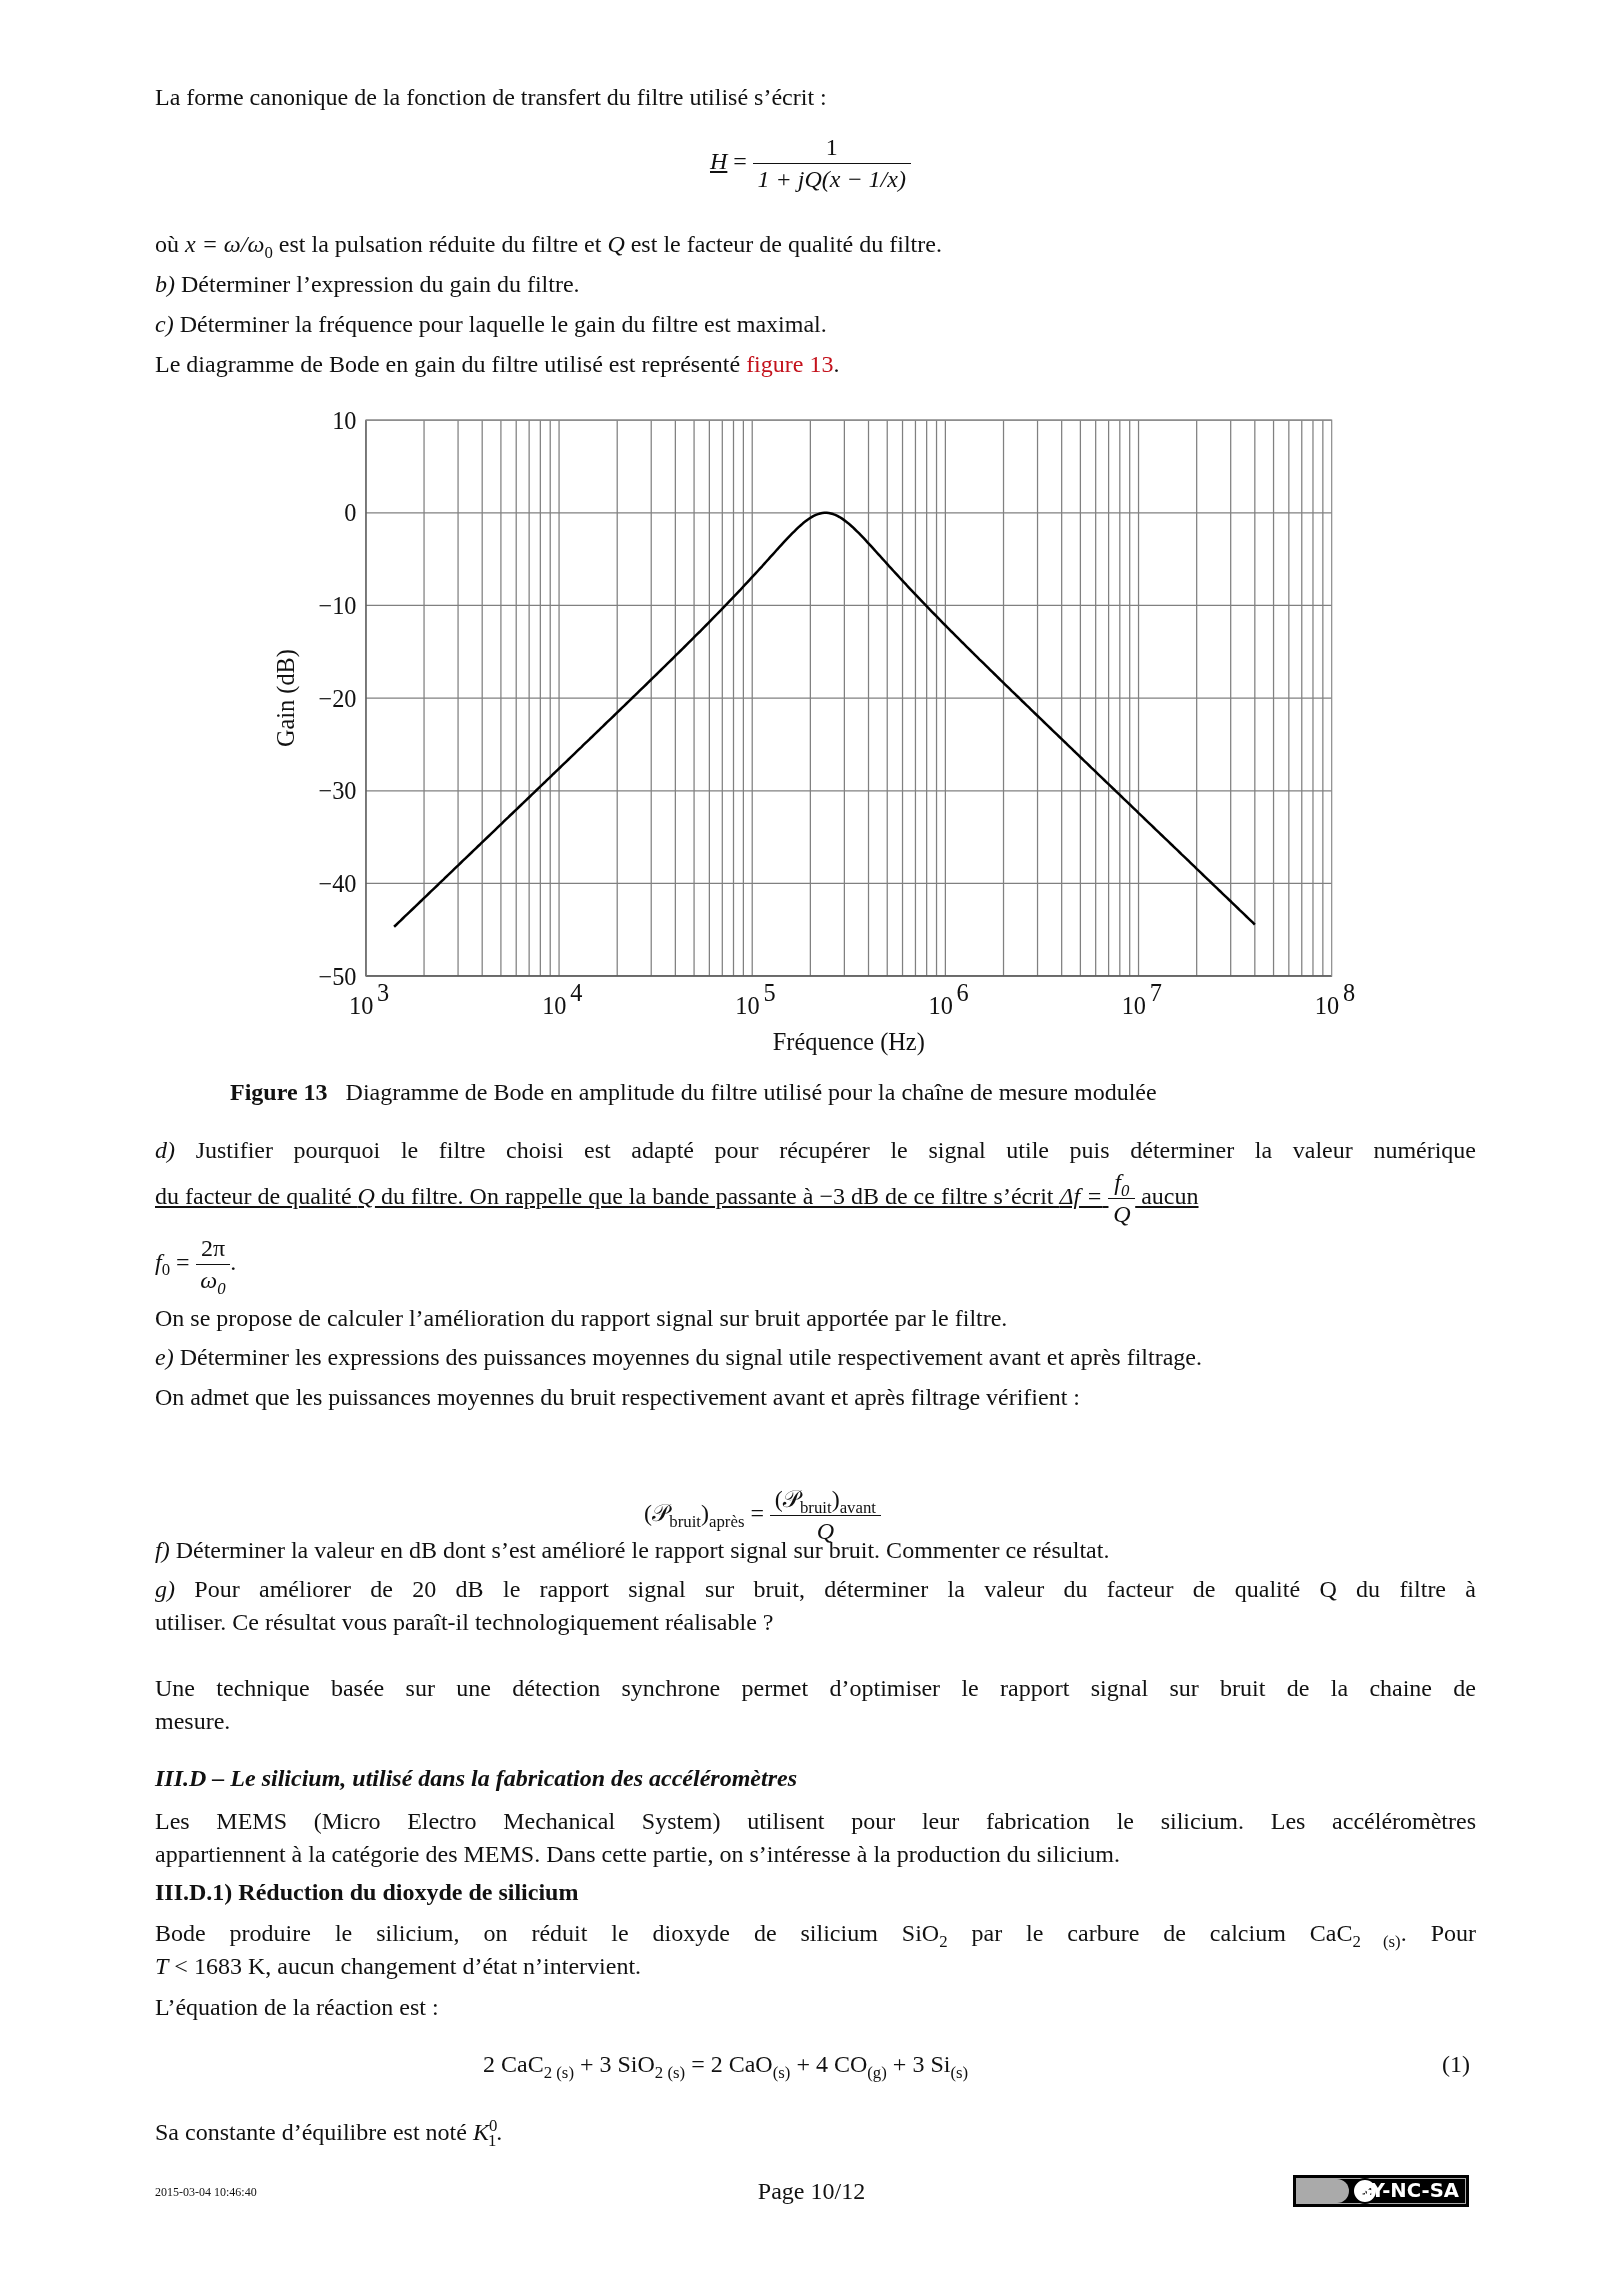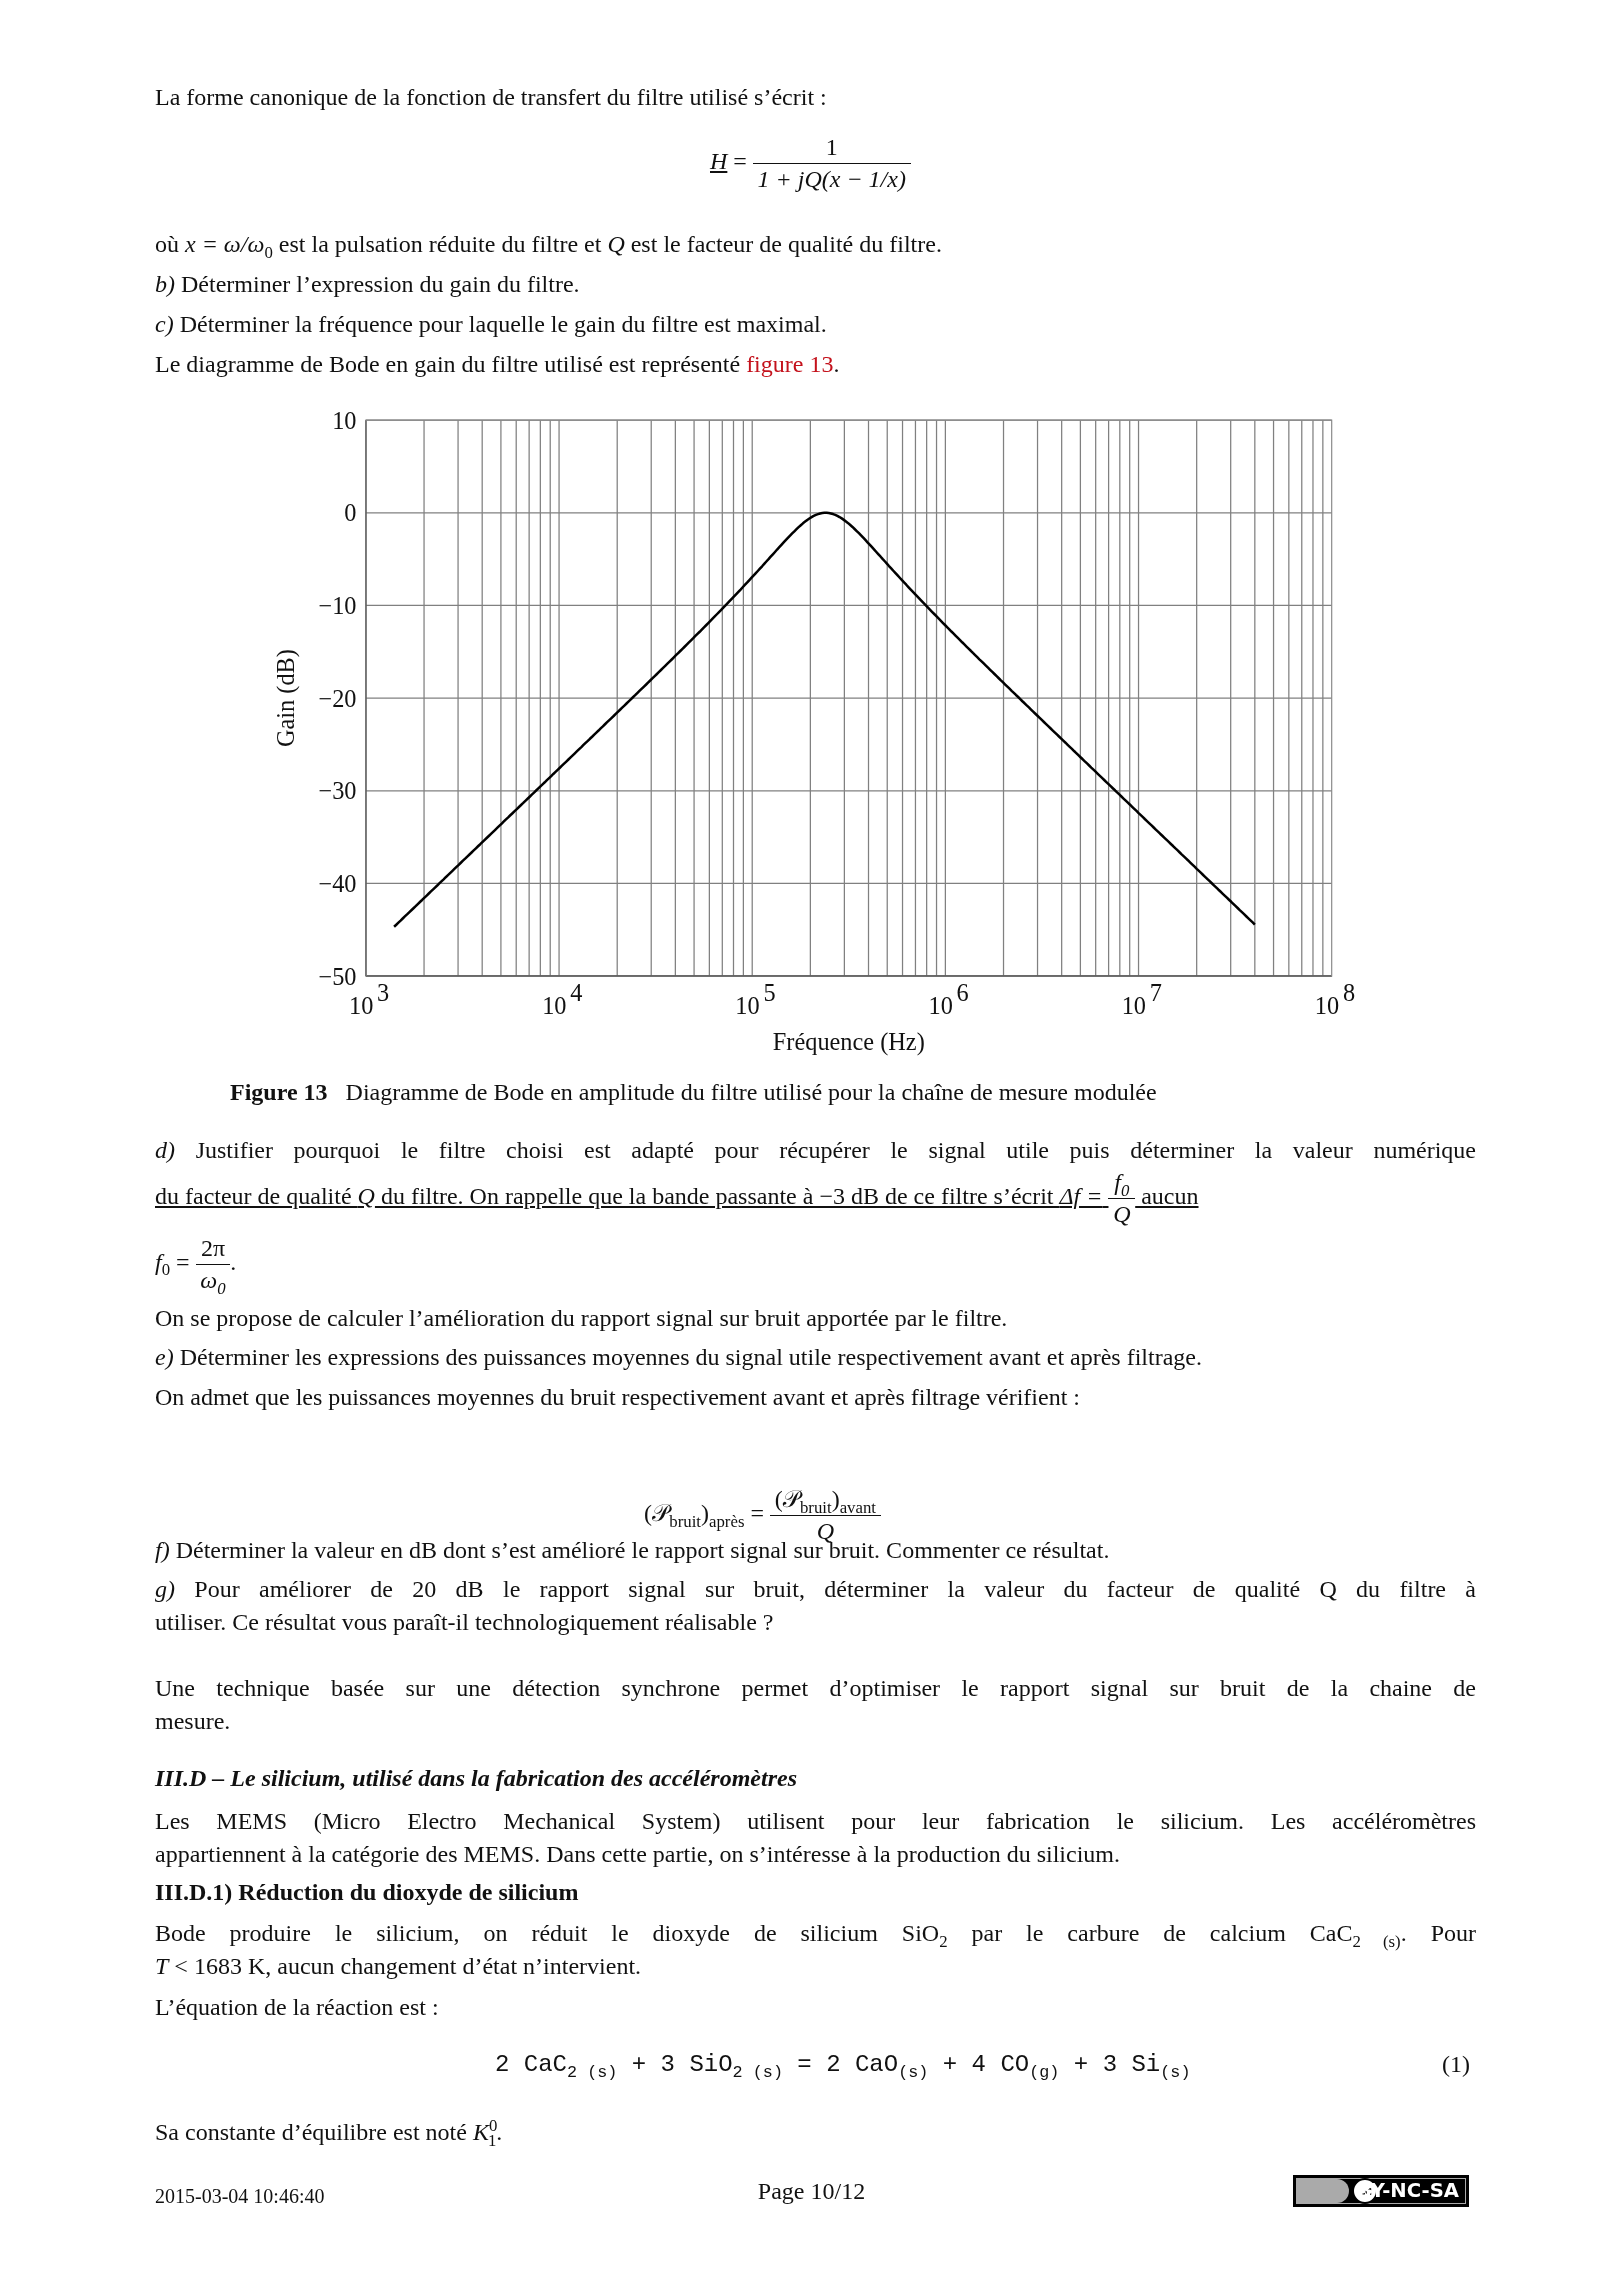--- a/index.html
+++ b/index.html
@@ -13,21 +13,21 @@
   .red { color: #c4121c; }
   sub, sup { font-size: 70%; line-height: 0; }
   .frac { display: inline-block; vertical-align: middle; text-align: center; }
   .frac .num { display: block; padding: 0 4.7px 1.6px; border-bottom: 1.6px solid #111; line-height: 28px; }
   .frac .den { display: block; padding: 1.6px 4.7px 0; line-height: 28px; }
   .math { position: absolute; font-family: "Liberation Serif", "DejaVu Serif", serif; font-size: 24px; white-space: nowrap; }
   .ul { text-decoration: underline; }
   #chart { position: absolute; left: 0; top: 0; }
   .tick-label { font-family: "Liberation Serif", "DejaVu Serif", serif; font-size: 31px; fill: #111; }
   .axis-title { font-family: "Liberation Serif", "DejaVu Serif", serif; font-size: 31px; fill: #111; }
-  .footer-date { position: absolute; left: 155px; top: 2185px; font-size: 20px; font-family: "Liberation Serif", serif; }
+  .footer-date { position: absolute; left: 155px; top: 2185px; font-size: 12px; font-family: "Liberation Serif", serif; }
   .footer-page { position: absolute; left: 0; width: 1623px; text-align: center; top: 2178px; font-size: 24px; font-family: "Liberation Serif", serif; }
   .cc-badge { position: absolute; left: 1293px; top: 2175px; width: 176px; height: 32px; background: #000;
               border: 1.6px solid #000; box-sizing: border-box; display: flex; align-items: center; }
   .cc-inner { position: absolute; left: 2.4px; top: 2.4px; right: 2.4px; bottom: 2.4px; border: 0.8px solid #aaa; }
   .cc-circle-bg { position: absolute; left: 3.1px; top: 3.1px; width: 52px; height: 24px; background: #aaa; border-radius: 0 12.6px 12.6px 0; }
   .cc-circle { position: absolute; left: 11px; top: 2.4px; width: 26px; height: 26px; border-radius: 50%; background: #fff;
                border: 2.4px solid #000; box-sizing: border-box; font: bold 11.8px "DejaVu Sans", sans-serif; color: #000;
                display: flex; align-items: center; justify-content: center; letter-spacing: -0.8px; margin-left: 47px; }
   .cc-text { position: absolute; left: 63px; top: 3.1px; font: bold 19.6px "DejaVu Sans", sans-serif; color: #fff; }
 </style>
@@ -206,21 +206,21 @@
 <div class="ln" style="top:1839px">appartiennent à la catégorie des MEMS. Dans cette partie, on s’intéresse à la production du silicium.</div>
 <div class="ln b" style="top:1877px">III.D.1) Réduction du dioxyde de silicium</div>
 <div class="ln full" style="top:1918px">
   <span>Bode produire le silicium, on réduit le dioxyde de silicium SiO</span><sub>2</sub><span> par le carbure de calcium CaC</span><sub>2 (s)</sub><span>. Pour</span>
 </div>
 <div class="ln" style="top:1951px">
   <span class="i">T</span><span> &lt; 1683 K, aucun changement d’état n’intervient.</span>
 </div>
 <div class="ln" style="top:1992px">L’équation de la réaction est :</div>
 
-<div class="math" style="left:495px; top:2051px;font-family:Liberation Mono, monospace;">
+<div class="math" style="left:483px; top:2051px;">
   <span>2 CaC</span><sub>2 (s)</sub><span> + 3 SiO</span><sub>2 (s)</sub><span> = 2 CaO</span><sub>(s)</sub><span> + 4 CO</span><sub>(g)</sub><span> + 3 Si</span><sub>(s)</sub>
 </div>
 <div class="math" style="left:1442px; top:2051px;">(1)</div>
 
 <div class="ln" style="top:2117px">
   <span>Sa constante d’équilibre est noté </span><span class="i">K</span><sup>0</sup><sub style="margin-left:-9.4px">1</sub><span>.</span>
 </div>
 
 <div class="footer-date">2015-03-04 10:46:40</div>
 <div class="footer-page">Page 10/12</div>

